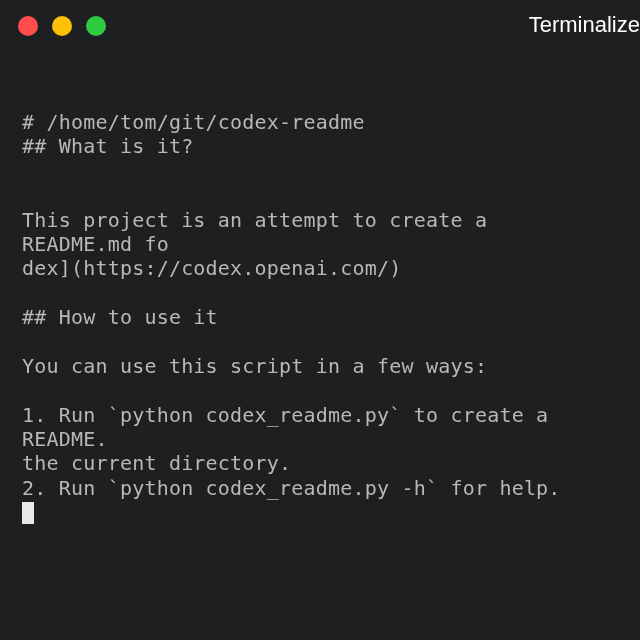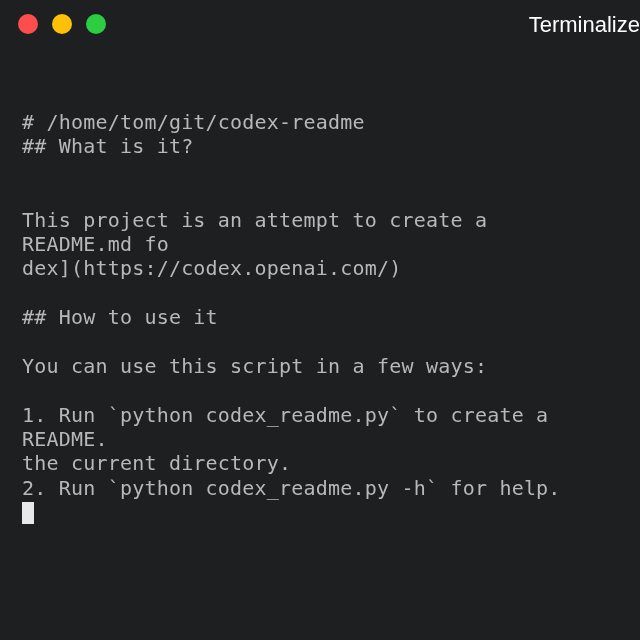--- a/index.html
+++ b/index.html
@@ -10,21 +10,21 @@
     body {
       width: 640px;
       height: 640px;
       background: #1d1f21;
       font-family: "Menlo", "Monaco", "Consolas", monospace;
       overflow: hidden;
     }
     .titlebar {
       height: 50px;
       display: flex;
-      align-items: flex-end;
+      align-items: flex-start;
       padding: 16px 18px;
       position: relative;
     }
     .traffic-lights {
       display: flex;
       gap: 14px;
       align-items: center;
     }
     .traffic-light {
       width: 20px;

